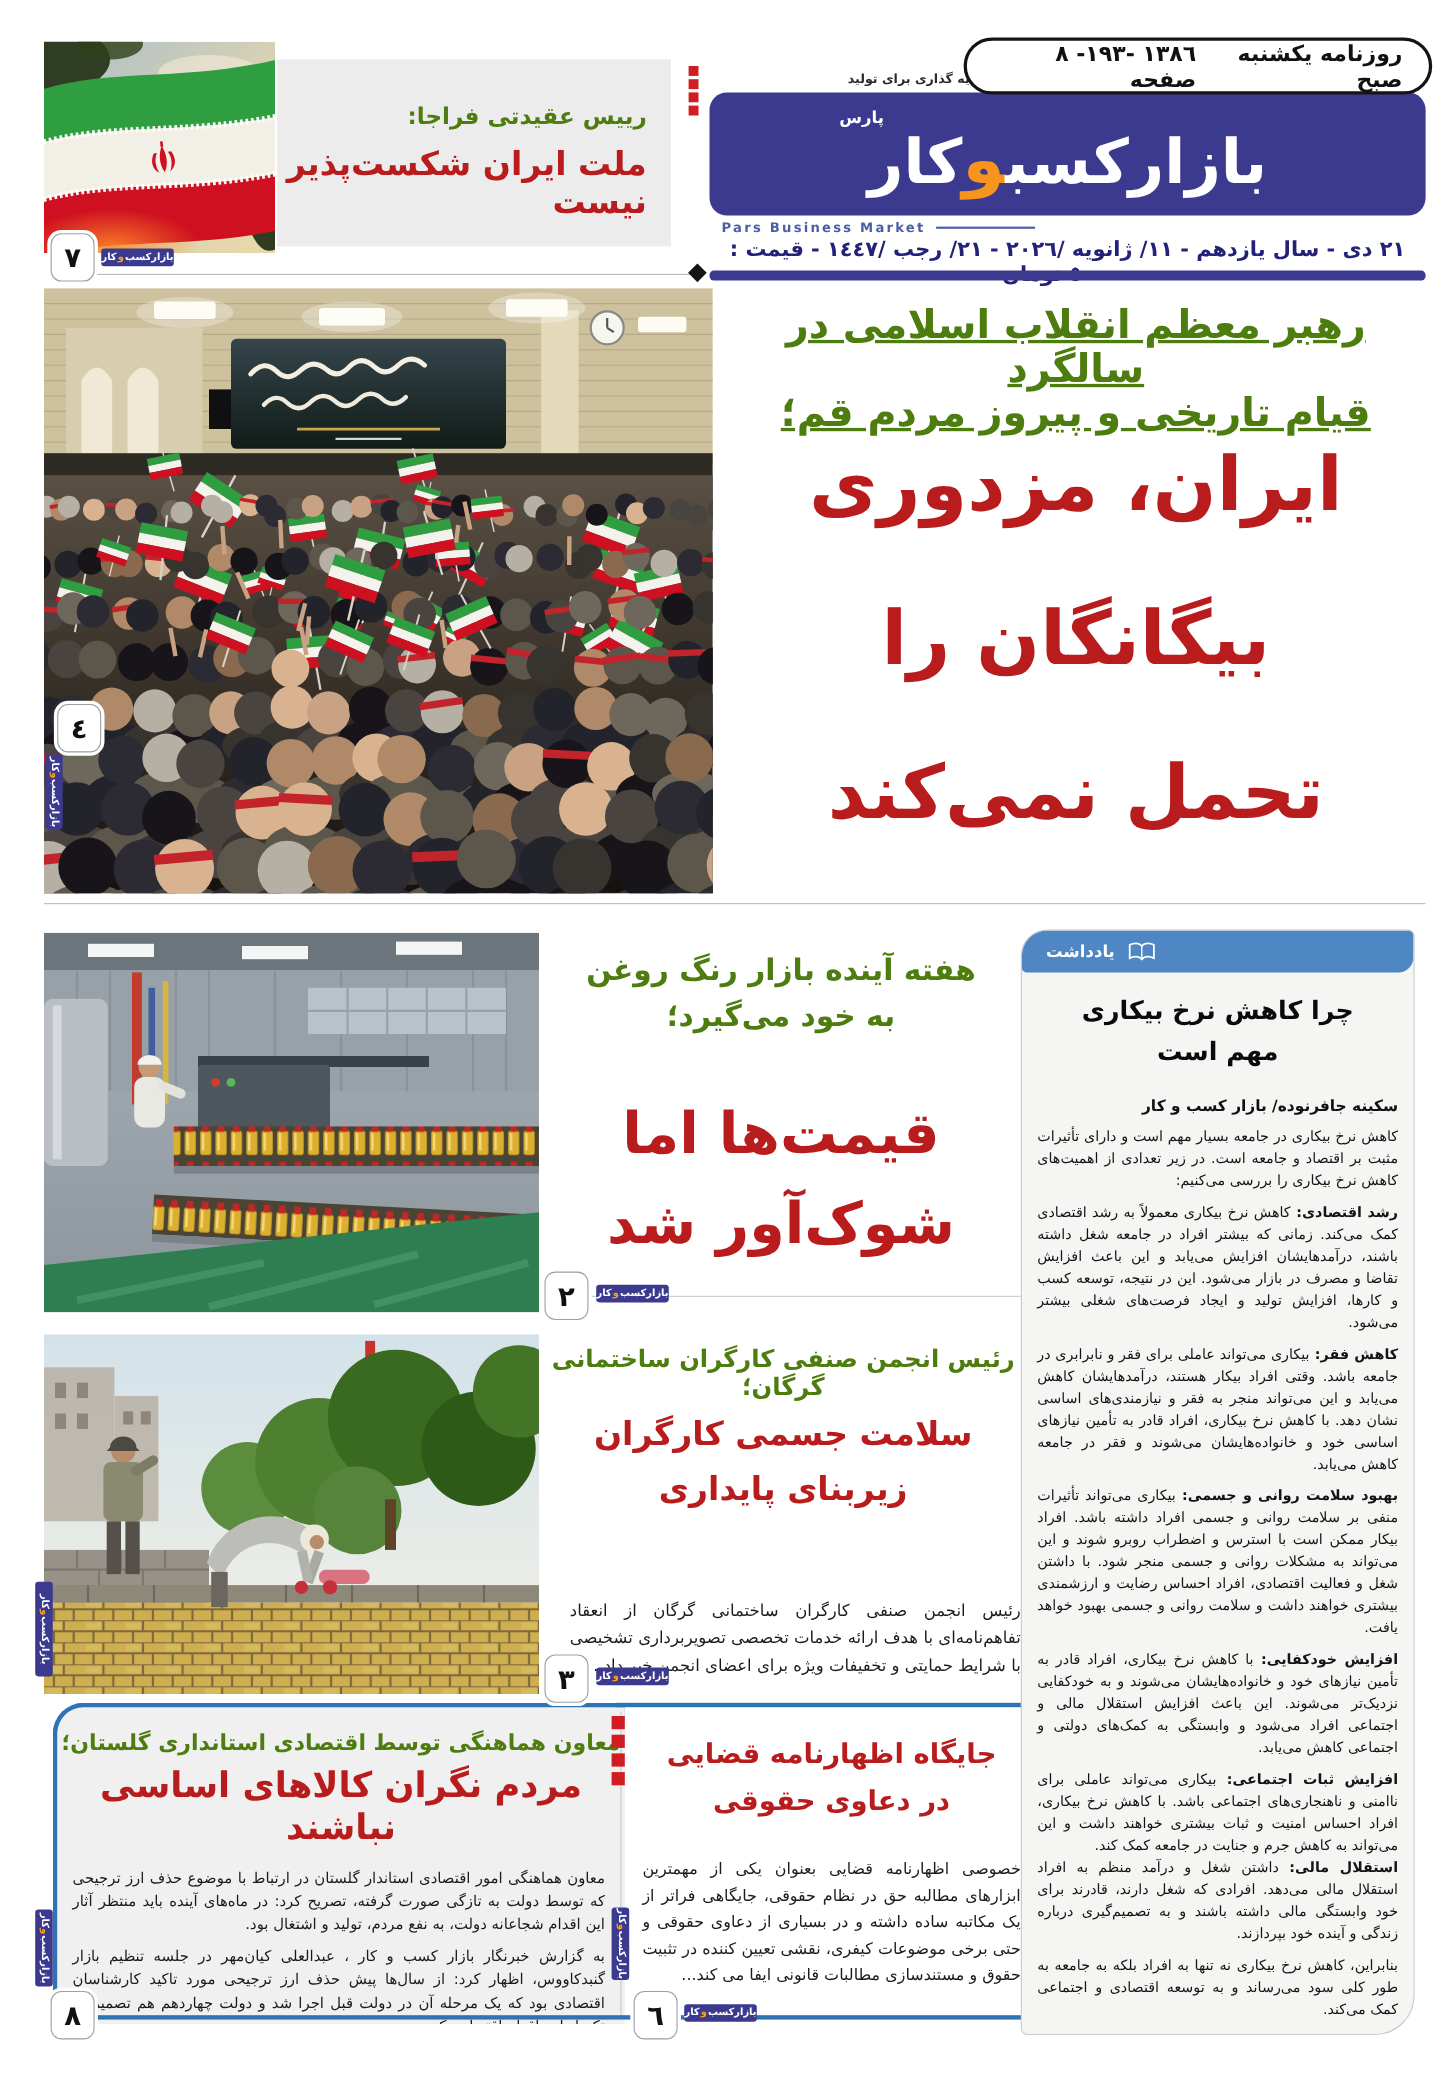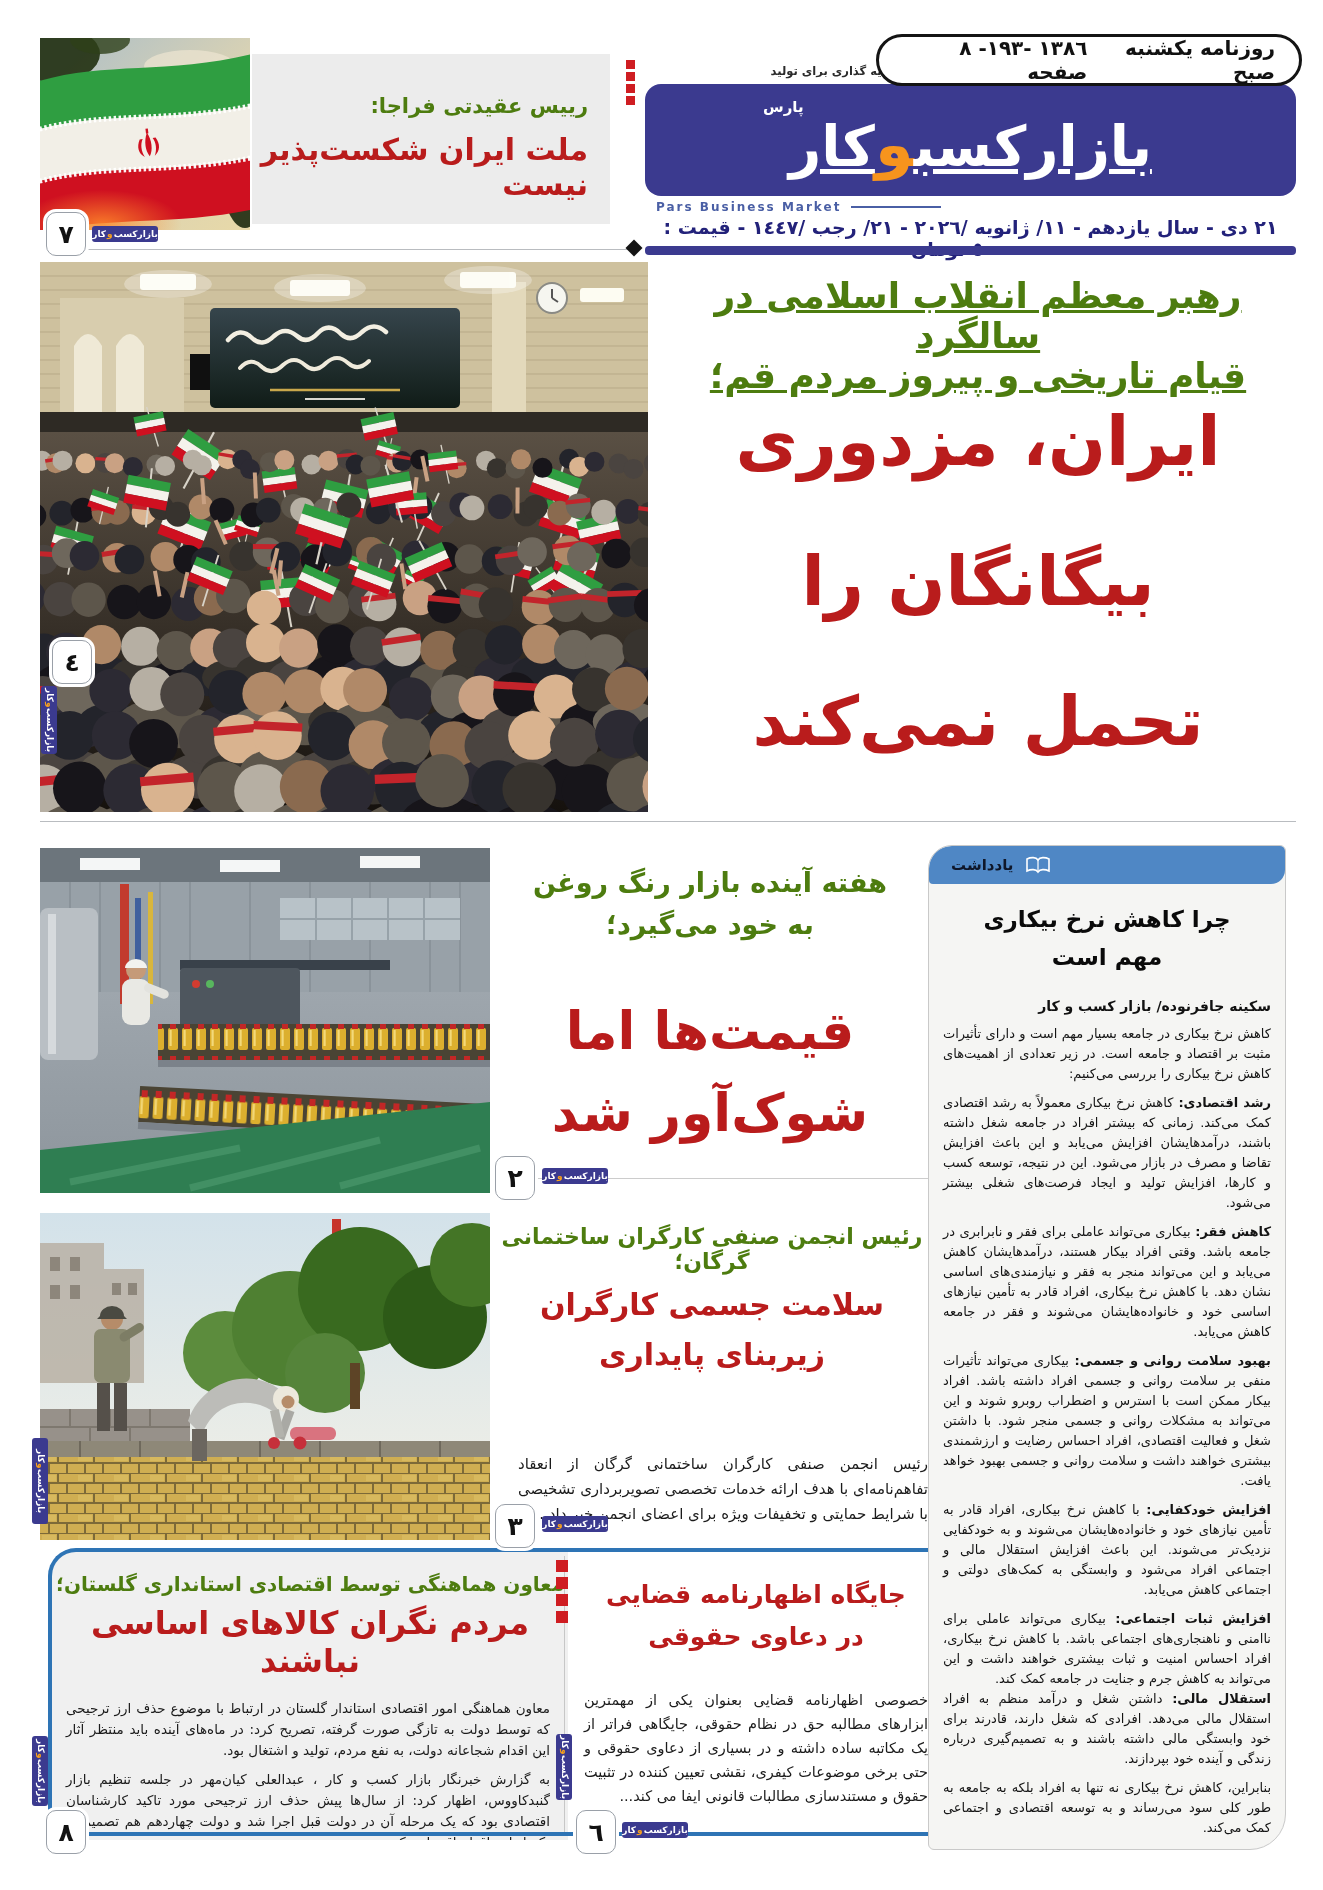--- a/index.html
+++ b/index.html
@@ -25,21 +25,21 @@
   .stamp .vv{color:#f7a11d;margin:0 1px;}
   .stamp--h{width:66px;height:16px;}
   .stamp--v{writing-mode:vertical-rl;width:16px;padding:3px 0;}
   .redsq{position:absolute;display:flex;flex-direction:column;z-index:5;}
   .redsq i{display:block;background:#cf1d22;}
   .diamond{position:absolute;width:12px;height:12px;background:#141414;transform:rotate(45deg);z-index:5;}
   .hairline{position:absolute;border-top:1.5px solid #b9bcc0;}
   .blueline{position:absolute;background:#2e74b5;z-index:2;}
   
   .notebox{background:#f5f5f3;border:1.2px solid #c9c9c9;border-radius:24px 6px 36px 6px;overflow:hidden;z-index:1;}
-  .notebar{background:#4f87c5;height:38px;border-radius:22px 4px 14px 4px;display:flex;align-items:center;direction:ltr;padding-left:22px;gap:12px;color:#0f172a;}
+  .notebar{background:#4f87c5;height:38px;border-radius:22px 4px 14px 4px;display:flex;align-items:center;direction:ltr;padding-left:22px;gap:12px;color:#ffffff;}
   .notebar .tab{font-size:15px;font-weight:bold;}
   .note-title{font-size:23px;font-weight:bold;line-height:38px;color:#0a0a0a;}
   .note-byline{font-size:14px;font-weight:bold;color:#111;text-align:right;}
   .note-p{margin:0 0 9px 0;font-size:13px;line-height:20px;text-align:justify;color:#141414;}
   .note-p b{font-weight:bold;}
   
   .golbox{background:#f0f0f0;border-top:4px solid #2e74b5;border-right:none;border-left:4px solid #2e74b5;border-top-left-radius:28px;overflow:hidden;z-index:1;}
   .vline{position:absolute;border-right:1.5px solid #c7c7c7;z-index:1;}
   svg{display:block;}
 </style>
@@ -55,21 +55,21 @@
       <i style="width:9px;height:9px;"></i>
   </div>
 
   <div class="abs" style="left:756px;top:64px;width:170px;font-size:11.5px;font-weight:bold;color:#2b2b2b;text-align:center;z-index:3;">سرمایه گذاری برای تولید</div>
 
   <div class="abs pill" style="left:876px;top:34px;width:372px;height:46px;">
     <span>روزنامه یکشنبه صبح</span>
     <span>١٣٨٦ -١٩٣- ٨ صفحه</span>
   </div>
 
-  <div class="abs navybox" style="left:645px;top:84px;width:651px;height:112px;text-decoration:underline;">
+  <div class="abs navybox" style="left:645px;top:84px;width:651px;height:112px;">
     <div class="abs" style="left:118px;top:14px;font-size:15px;font-weight:bold;">پارس</div>
     <div class="logo-main center" style="margin-top:24px;">
       <span>بازارکسب</span><span class="logo-vav">و</span><span>کار</span>
     </div>
   </div>
 
   <div class="abs latin" style="left:656px;top:200px;direction:ltr;">
     <span>Pars Business Market</span>
       <i class="rule"></i>
   </div>

